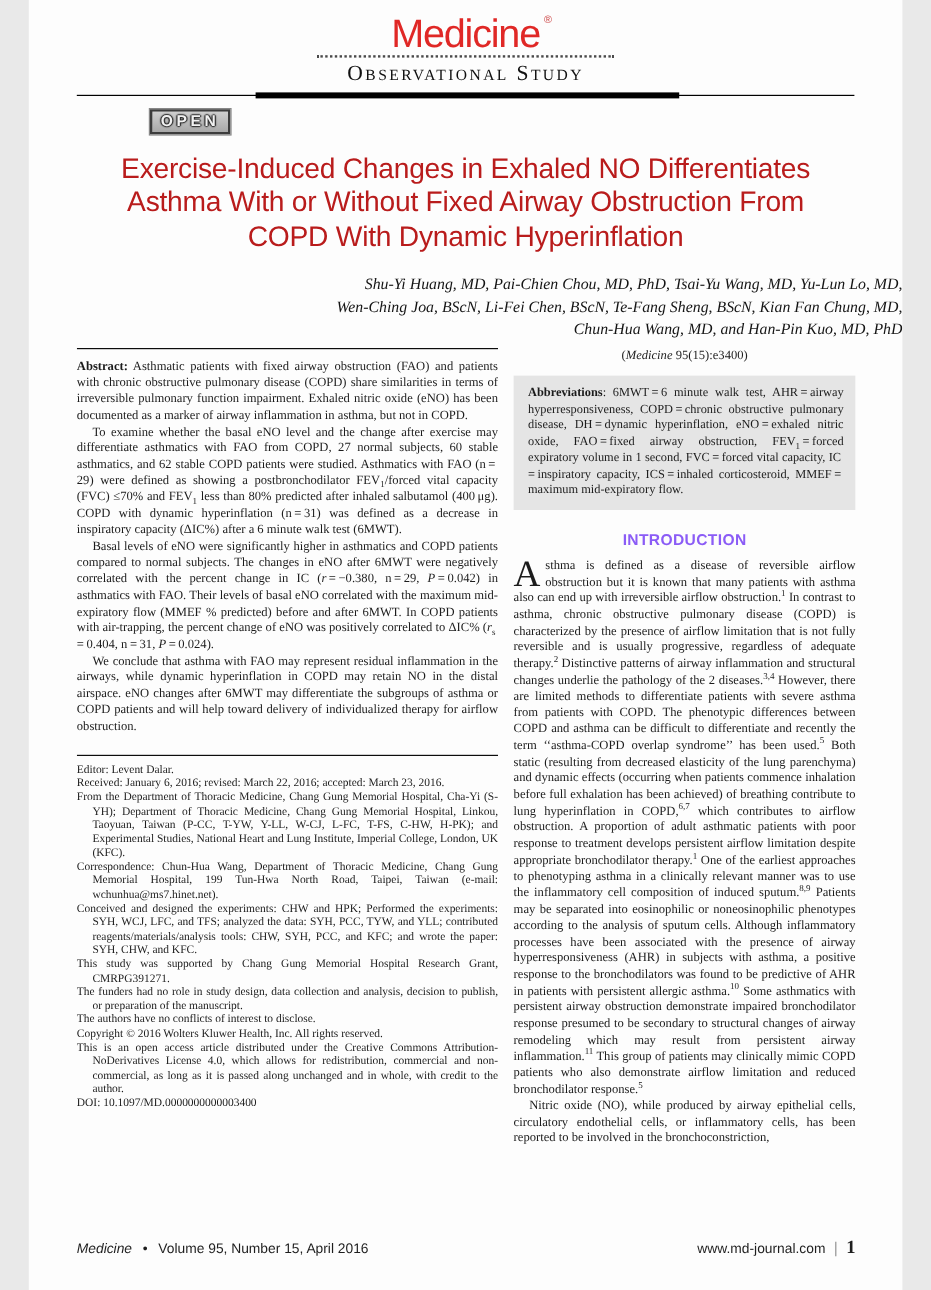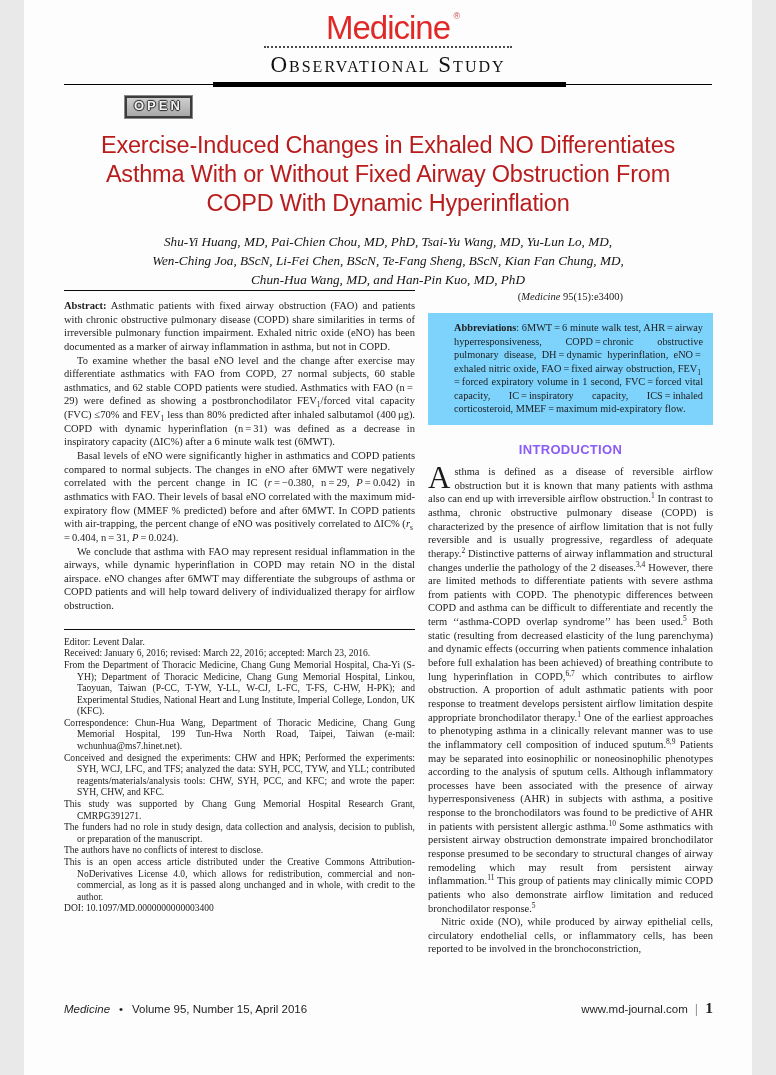--- a/index.html
+++ b/index.html
@@ -10,21 +10,21 @@
   }
   
   .masthead{text-align:center;padding-top:11px;}
   .logo{
     font-family:"Liberation Sans",sans-serif;font-size:33px;font-weight:500;
     letter-spacing:-1px;display:inline-block;position:relative;line-height:1;
   }
   .logo .tm{font-size:9px;position:absolute;top:1px;right:-10px;color:#c44;letter-spacing:0;}
   .dotted-line{width:248px;margin:2px auto 4px;border-bottom:2px dotted #4a4a4a;height:0;}
   .article-type{
-    font-variant:small-caps;font-size:23px;letter-spacing:2px;color:#101010;line-height:1.1;
+    font-variant:small-caps;font-size:18px;letter-spacing:2px;color:#101010;line-height:1.1;
   }
   
   .rule-wrap{position:relative;margin:5px 40px 0 40px;height:5px;}
   .rule-thin{position:absolute;top:2px;left:0;right:0;height:1px;background:#000;}
   .rule-thick{position:absolute;top:0;left:23%;width:54.5%;height:5px;background:#000;}
   
   .open-row{margin:9px 0 0 61px;height:22px;padding-left:40px;}
   .open-badge{
     display:inline-block;background:#b7b7b7;
     background:linear-gradient(#cfcfcf,#a8a8a8);
@@ -33,49 +33,49 @@
     font-weight:700;font-size:13px;letter-spacing:3px;color:#f2f2f2;
     text-shadow:0 1px 1px #2a2a2a,0 -1px 1px #2a2a2a,1px 0 1px #2a2a2a,-1px 0 1px #2a2a2a;
     line-height:1.1;
   }
   
   .title{
     margin-top:13px;text-align:center;font-family:"Liberation Sans",sans-serif;
     font-size:23.5px;line-height:1.22;font-weight:400;color:#b91c1c;letter-spacing:-0.2px;
   }
   .title span{display:block;}
-  .authors{margin-top:16px;text-align:center;font-style:italic;font-size:13.2px;line-height:1.42;color:#141414;}
+  .authors{margin-top:16px;text-align:right;font-style:italic;font-size:13.2px;line-height:1.42;color:#141414;}
   .authors span{display:block;}
   
   .columns{position:absolute;top:290px;left:40px;right:39px;height:714px;display:flex;gap:13px;overflow:hidden;}
   .col-left{width:351px;flex:none;}
   .col-right{flex:1;min-width:0;}
   .toprule{border-top:1px solid #0c0c0c;margin-bottom:8px;}
   .abstract{font-size:10.5px;line-height:1.3;text-align:justify;}
   .abstract p{margin:0;}
   .abstract p + p{text-indent:13px;}
   .footrule{border-top:1px solid #0c0c0c;margin:16px 0 6px 0;}
   .footnotes{font-size:9.55px;line-height:1.215;text-align:justify;}
   .footnotes .fn{padding-left:13px;text-indent:-13px;}
   
   .citation{font-size:10.5px;margin:1px 0 11px 0;text-align:center;}
-  .abbrev-box{background:#7dd3fc;padding:8px 10px 9px 26px;font-size:10.3px;line-height:1.32;text-align:justify;}
+  .abbrev-box{background:#e5e5e5;padding:8px 10px 9px 12px;font-size:10.3px;line-height:1.32;text-align:justify;}
   .intro-heading{
     text-align:center;font-family:"Liberation Sans",sans-serif;font-weight:700;
     font-size:13px;margin:17px 0 8px 0;letter-spacing:0.3px;color:#8b5cf6;
   }
   .intro{font-size:10.5px;line-height:1.3;text-align:justify;}
   .intro p{margin:0;}
   .intro p + p{text-indent:13px;}
   .dropcap{float:left;font-size:31px;line-height:24px;padding:1px 4px 0 0;font-weight:400;}
   sup{font-size:7.5px;line-height:0;}
   sub{font-size:7.5px;line-height:0;}
   
   .footer{
-    position:absolute;left:40px;right:39px;top:999px;display:flex;
+    position:absolute;left:40px;right:39px;top:1031px;display:flex;
     justify-content:space-between;align-items:baseline;
     font-family:"Liberation Sans",sans-serif;font-size:11.5px;color:#1e1e1e;
   }
   .footer-left i{font-style:italic;}
   .footer-right{display:flex;align-items:baseline;gap:7px;}
   .footer-sep{color:#999;font-size:13px;}
   .page-num{font-family:"Liberation Serif",serif;font-weight:700;font-size:15.5px;}
 </style>
 </head>
 <body>
@@ -127,20 +127,21 @@
 
       <div class="footnotes">
         <div class="fn">Editor: Levent Dalar.</div>
         <div class="fn">Received: January 6, 2016; revised: March 22, 2016; accepted: March 23, 2016.</div>
         <div class="fn">From the Department of Thoracic Medicine, Chang Gung Memorial Hospital, Cha-Yi (S-YH); Department of Thoracic Medicine, Chang Gung Memorial Hospital, Linkou, Taoyuan, Taiwan (P-CC, T-YW, Y-LL, W-CJ, L-FC, T-FS, C-HW, H-PK); and Experimental Studies, National Heart and Lung Institute, Imperial College, London, UK (KFC).</div>
         <div class="fn">Correspondence: Chun-Hua Wang, Department of Thoracic Medicine, Chang Gung Memorial Hospital, 199 Tun-Hwa North Road, Taipei, Taiwan (e-mail: wchunhua@ms7.hinet.net).</div>
         <div class="fn">Conceived and designed the experiments: CHW and HPK; Performed the experiments: SYH, WCJ, LFC, and TFS; analyzed the data: SYH, PCC, TYW, and YLL; contributed reagents/materials/analysis tools: CHW, SYH, PCC, and KFC; and wrote the paper: SYH, CHW, and KFC.</div>
         <div class="fn">This study was supported by Chang Gung Memorial Hospital Research Grant, CMRPG391271.</div>
         <div class="fn">The funders had no role in study design, data collection and analysis, decision to publish, or preparation of the manuscript.</div>
         <div class="fn">The authors have no conflicts of interest to disclose.</div>
+        <div class="fn">Copyright © 2016 Wolters Kluwer Health, Inc. All rights reserved.</div>
         <div class="fn">This is an open access article distributed under the Creative Commons Attribution-NoDerivatives License 4.0, which allows for redistribution, commercial and non-commercial, as long as it is passed along unchanged and in whole, with credit to the author.</div>
         <div class="fn">DOI: 10.1097/MD.0000000000003400</div>
       </div>
     </div>
 
     <div class="col-right">
       <div class="citation">(<i>Medicine</i> 95(15):e3400)</div>
 
       <div class="abbrev-box">
         <b>Abbreviations</b><span>: 6MWT = 6 minute walk test, AHR = airway hyperresponsiveness, COPD = chronic obstructive pulmonary disease, DH = dynamic hyperinflation, eNO = exhaled nitric oxide, FAO = fixed airway obstruction, FEV<sub>1</sub> = forced expiratory volume in 1 second, FVC = forced vital capacity, IC = inspiratory capacity, ICS = inhaled corticosteroid, MMEF = maximum mid-expiratory flow.</span>

